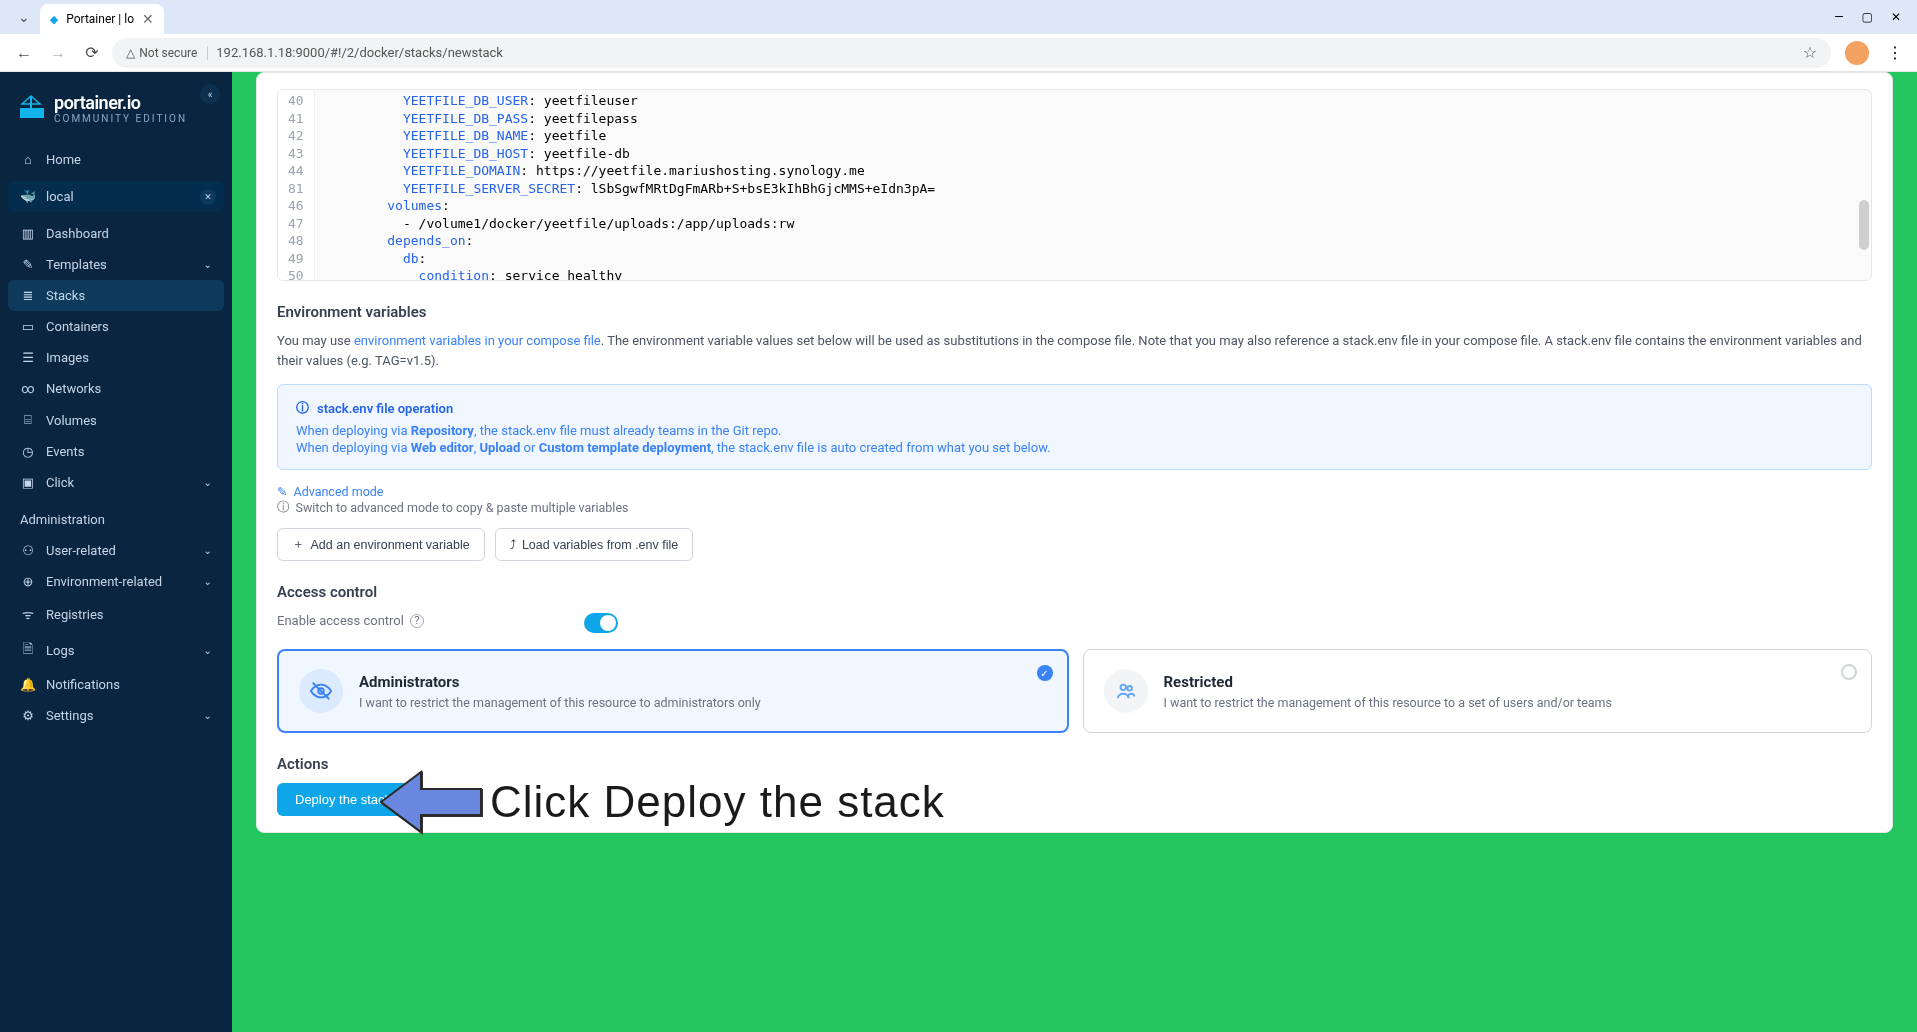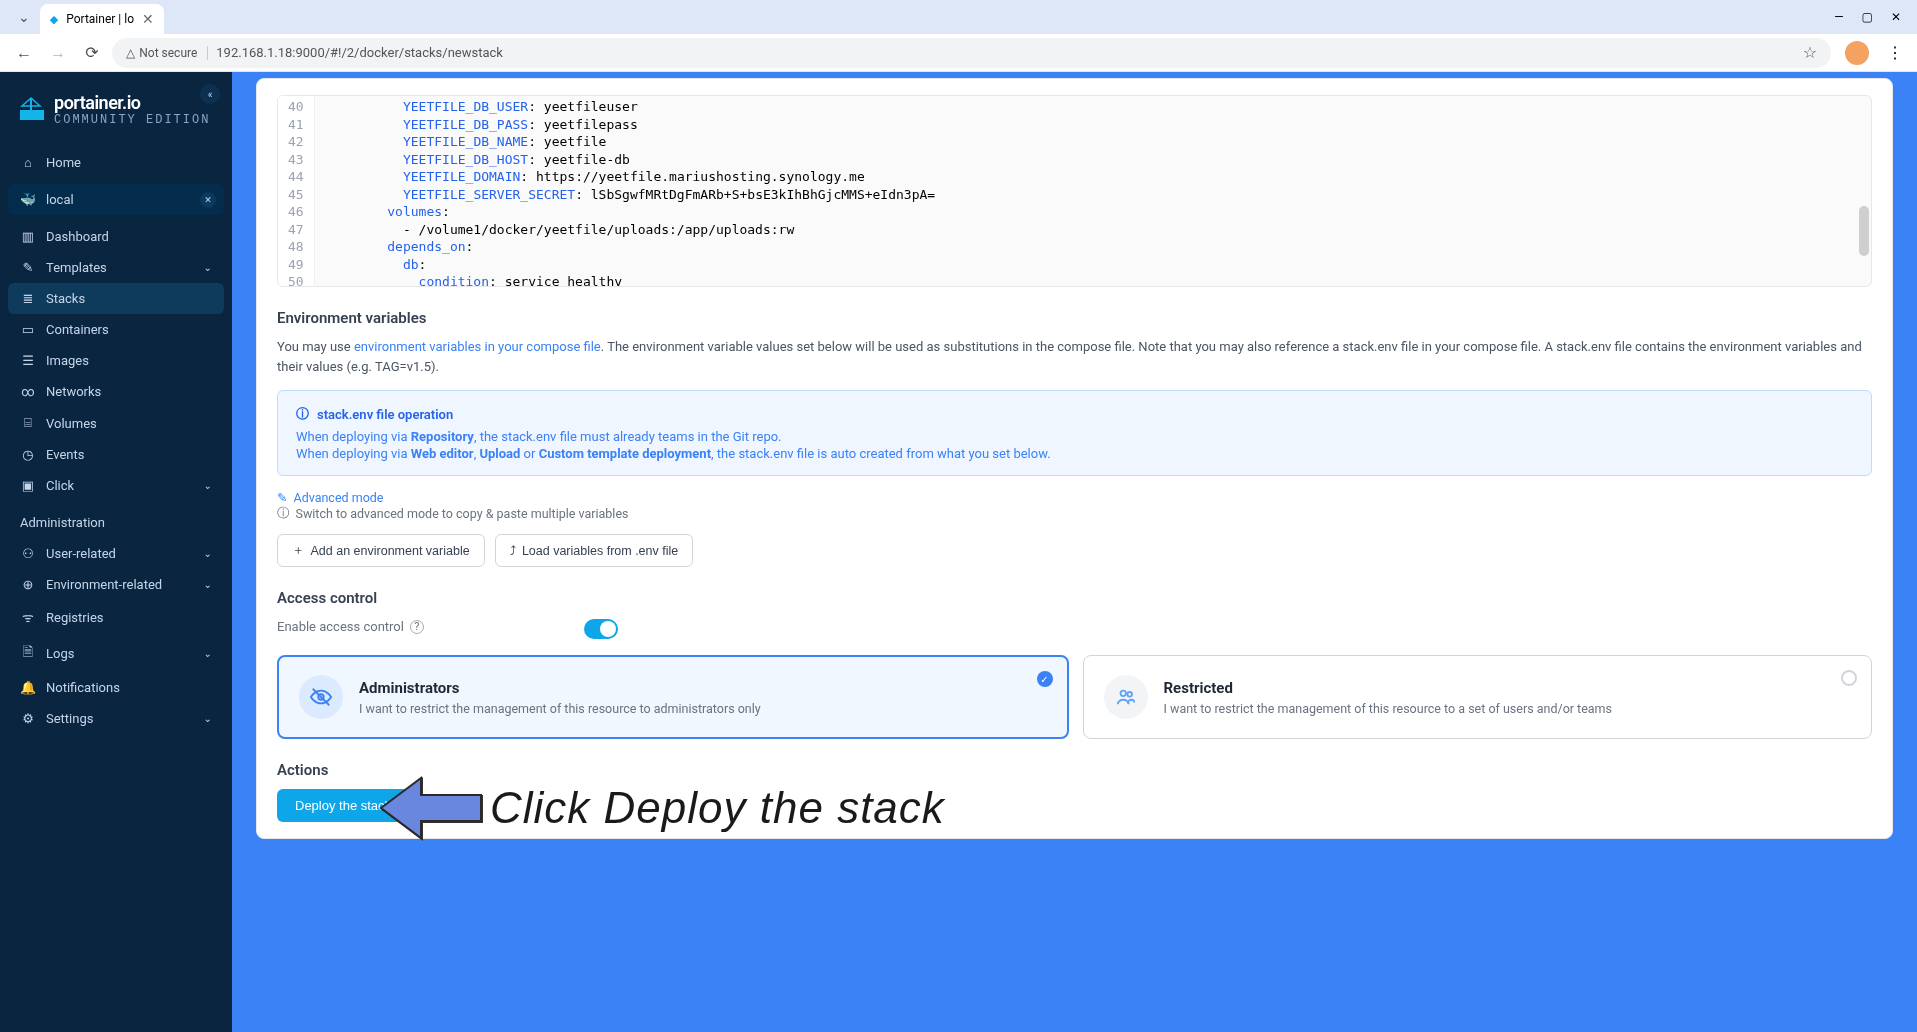--- a/index.html
+++ b/index.html
@@ -19,33 +19,33 @@
 .url-secure { display: flex; align-items: center; gap: 4px; font-size: 12px; color: #555; border-right: 1px solid #ccc; padding-right: 10px; }
 .url-star { margin-left: auto; font-size: 16px; color: #555; }
 .avatar { width: 24px; height: 24px; border-radius: 50%; background: #f4a261; margin: 0 8px; }
 .kebab { font-size: 16px; padding: 0 4px; }
 
 
 .app { display: flex; height: calc(100vh - 72px); }
 .sidebar { width: 232px; background: #0a2540; color: #c5d5e8; font-size: 13px; padding: 12px 8px; overflow: hidden; position: relative; }
 .logo { display: flex; align-items: center; gap: 8px; padding: 8px 10px 20px; color: #fff; }
 .logo-text { font-size: 18px; font-weight: 600; letter-spacing: -0.5px; }
-.logo-sub { font-size: 12px; letter-spacing: 2px; color: #8aa5c3; font-family: Liberation Mono, monospace; }
+.logo-sub { font-size: 10px; letter-spacing: 2px; color: #8aa5c3; }
 .collapse-btn { position: absolute; right: 12px; top: 12px; width: 20px; height: 20px; border-radius: 50%; background: #0d3050; display: flex; align-items: center; justify-content: center; font-size: 10px; cursor: pointer; }
 
 .nav-item { display: flex; align-items: center; gap: 10px; padding: 8px 12px; border-radius: 6px; cursor: pointer; }
 .nav-item.env-header { background: #042c4d; margin: 6px 0; position: relative; }
 .nav-item.env-header .env-close { position: absolute; right: 8px; width: 16px; height: 16px; border-radius: 50%; background: #0a3a5e; display: flex; align-items: center; justify-content: center; font-size: 9px; }
 .nav-item.active { background: #0e3a5c; }
 .nav-section-title { padding: 14px 12px 8px; font-size: 13px; color: #c5d5e8; }
 .nav-chevron { margin-left: auto; font-size: 10px; }
 .nav-icon { width: 16px; display: flex; justify-content: center; font-size: 13px; }
 
 
-.main { flex: 1; background: #3b82f6; padding: 6px 24px 24px; overflow: auto; }
+.main { flex: 1; background: #22c55e; padding: 0 24px 24px; overflow: auto; }
 .card { background: #fff; border: 1px solid #e5e7eb; border-radius: 8px; padding: 16px 20px; }
 
 
 .editor-wrap { border: 1px solid #e5e7eb; border-radius: 6px; overflow: hidden; background: #fafafa; position: relative; }
 .editor { display: flex; font-family: "Consolas", monospace; font-size: 13px; line-height: 1.35; max-height: 190px; overflow: hidden; }
 .gutter { background: #fff; color: #9ca3af; text-align: right; padding: 2px 10px; user-select: none; border-right: 1px solid #f0f0f0; }
 .gutter div { }
 .code { padding: 2px 10px; white-space: pre; }
 .code .kw { color: #2563eb; }
 .editor-scroll-thumb { position: absolute; right: 2px; top: 110px; width: 10px; height: 50px; background: #cfcfcf; border-radius: 5px; }
@@ -82,21 +82,21 @@
 .choice-title { font-weight: 700; font-size: 15px; color: #1f2937; margin-bottom: 4px; }
 .choice-desc { font-size: 12.5px; color: #6b7280; }
 .choice-radio { position: absolute; right: 14px; top: 14px; width: 16px; height: 16px; border-radius: 50%; }
 .choice.selected .choice-radio { background: #3b82f6; color: #fff; display: flex; align-items: center; justify-content: center; font-size: 10px; }
 .choice:not(.selected) .choice-radio { border: 2px solid #d1d5db; }
 
 
 .deploy-btn { background: #0ea5e9; color: #fff; border: none; border-radius: 6px; padding: 9px 18px; font-size: 13px; cursor: pointer; }
 
 
-.annotation { position: absolute; display: flex; align-items: center; pointer-events: none; font-style: italic; }
+.annotation { position: absolute; display: flex; align-items: center; pointer-events: none; }
 .arrow-shape { color: #5b7cde; filter: drop-shadow(1px 1px 0 #333); }
 .anno-text { font-family: Impact, "Arial Black", sans-serif; font-size: 44px; color: #1a1a1a; letter-spacing: 1px; margin-left: 4px; font-stretch: semi-expanded; }
 
 .main-inner { position: relative; }
 </style>
 </head>
 <body>
 
 <div class="browser-chrome">
   <span class="chevron-tab">⌄</span>
@@ -229,21 +229,21 @@
     <div class="card">
 
       <div class="editor-wrap">
         <div class="editor">
           <div class="gutter" id="gutter">
                 <div>40</div>
                 <div>41</div>
                 <div>42</div>
                 <div>43</div>
                 <div>44</div>
-                <div>45</div>
+                <div>81</div>
                 <div>46</div>
                 <div>47</div>
                 <div>48</div>
                 <div>49</div>
                 <div>50</div>
               </div>
           <div class="code" id="code"><div>&nbsp;&nbsp;&nbsp;&nbsp;&nbsp;&nbsp;&nbsp;&nbsp;&nbsp;&nbsp;<span class="kw">YEETFILE_DB_USER</span>:&nbsp;yeetfileuser</div><div>&nbsp;&nbsp;&nbsp;&nbsp;&nbsp;&nbsp;&nbsp;&nbsp;&nbsp;&nbsp;<span class="kw">YEETFILE_DB_PASS</span>:&nbsp;yeetfilepass</div><div>&nbsp;&nbsp;&nbsp;&nbsp;&nbsp;&nbsp;&nbsp;&nbsp;&nbsp;&nbsp;<span class="kw">YEETFILE_DB_NAME</span>:&nbsp;yeetfile</div><div>&nbsp;&nbsp;&nbsp;&nbsp;&nbsp;&nbsp;&nbsp;&nbsp;&nbsp;&nbsp;<span class="kw">YEETFILE_DB_HOST</span>:&nbsp;yeetfile-db</div><div>&nbsp;&nbsp;&nbsp;&nbsp;&nbsp;&nbsp;&nbsp;&nbsp;&nbsp;&nbsp;<span class="kw">YEETFILE_DOMAIN</span>:&nbsp;https://yeetfile.mariushosting.synology.me</div><div>&nbsp;&nbsp;&nbsp;&nbsp;&nbsp;&nbsp;&nbsp;&nbsp;&nbsp;&nbsp;<span class="kw">YEETFILE_SERVER_SECRET</span>:&nbsp;lSbSgwfMRtDgFmARb+S+bsE3kIhBhGjcMMS+eIdn3pA=</div><div>&nbsp;&nbsp;&nbsp;&nbsp;&nbsp;&nbsp;&nbsp;&nbsp;<span class="kw">volumes</span>:</div><div>&nbsp;&nbsp;&nbsp;&nbsp;&nbsp;&nbsp;&nbsp;&nbsp;&nbsp;&nbsp;-&nbsp;/volume1/docker/yeetfile/uploads:/app/uploads:rw</div><div>&nbsp;&nbsp;&nbsp;&nbsp;&nbsp;&nbsp;&nbsp;&nbsp;<span class="kw">depends_on</span>:</div><div>&nbsp;&nbsp;&nbsp;&nbsp;&nbsp;&nbsp;&nbsp;&nbsp;&nbsp;&nbsp;<span class="kw">db</span>:</div><div>&nbsp;&nbsp;&nbsp;&nbsp;&nbsp;&nbsp;&nbsp;&nbsp;&nbsp;&nbsp;&nbsp;&nbsp;<span class="kw">condition</span>:&nbsp;service_healthy</div></div>
         </div>
         <div class="editor-scroll-thumb"></div>
       </div>

